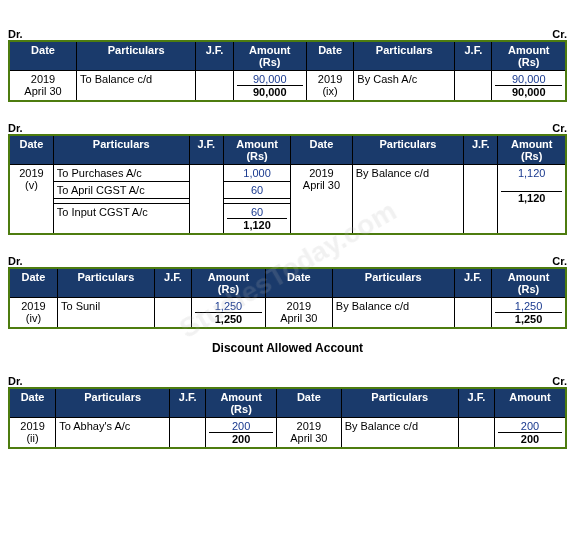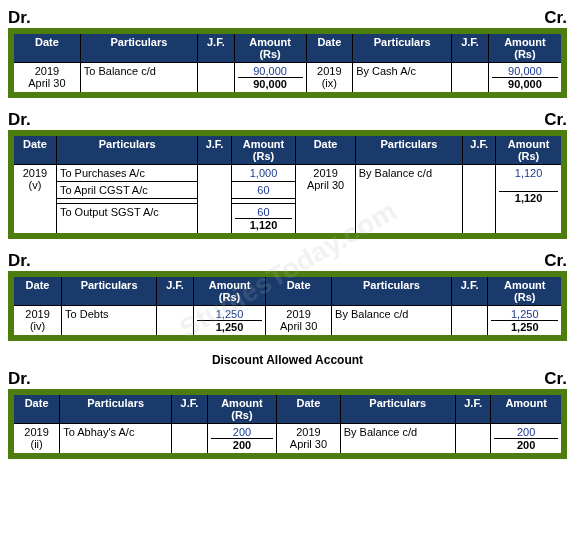--- a/index.html
+++ b/index.html
@@ -16,27 +16,28 @@
     }
     .account-title {
       text-align: center;
       font-weight: bold;
       font-size: 12px;
       margin-bottom: 2px;
     }
     .dr-cr-row {
       display: flex;
       justify-content: space-between;
-      font-size: 17px;
-      font-weight: bold;
+      font-size: 11px;
+      font-weight: bold;
+      margin-top: 20px;
     }
     table {
       width: 100%;
       border-collapse: collapse;
-      border: 6px solid #4d7c0f;
+      border: 2px solid #4d7c0f;
     }
     th, td {
       border: 1px solid #000;
       padding: 2px 3px;
       text-align: center;
       vertical-align: top;
     }
     th {
       background-color: #1a3a6b;
       color: #fff;
@@ -155,21 +156,21 @@
         <td class="left-align">To April CGST A/c</td>
         <td>
             <div class="blue-text">60</div>
           </td>
       </tr>
       <tr>
         <td class="left-align"></td>
         <td></td>
       </tr>
       <tr>
-        <td class="left-align">To Output SGST A/c</td>
+        <td class="left-align">To Input CGST A/c</td>
         <td>
           <div class="blue-text">60</div>
           <div class="bold-underline">1,120</div>
         </td>
       </tr>
     </tbody>
   </table>
 </div>
 
 <div class="account-section">
@@ -186,21 +187,21 @@
         <th>Amount<br>(Rs)</th>
         <th>Date</th>
         <th>Particulars</th>
         <th>J.F.</th>
         <th>Amount<br>(Rs)</th>
       </tr>
     </thead>
     <tbody>
       <tr>
         <td>2019<br>(iv)</td>
-        <td class="left-align">To Debts</td>
+        <td class="left-align">To Sunil</td>
         <td></td>
         <td>
           <div class="blue-text">1,250</div>
           <div class="bold-underline">1,250</div>
         </td>
         <td>2019<br>April 30</td>
         <td class="left-align">By Balance c/d</td>
         <td></td>
         <td>
           <div class="blue-text">1,250</div>

